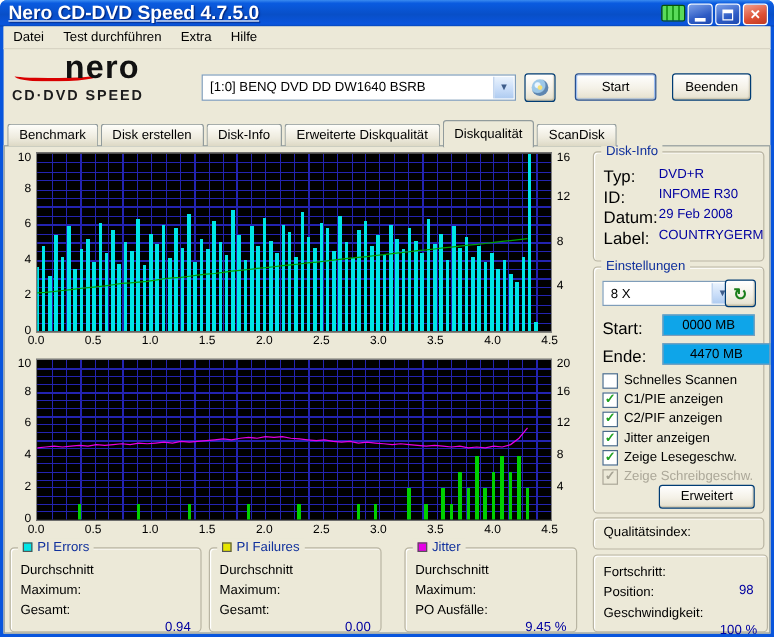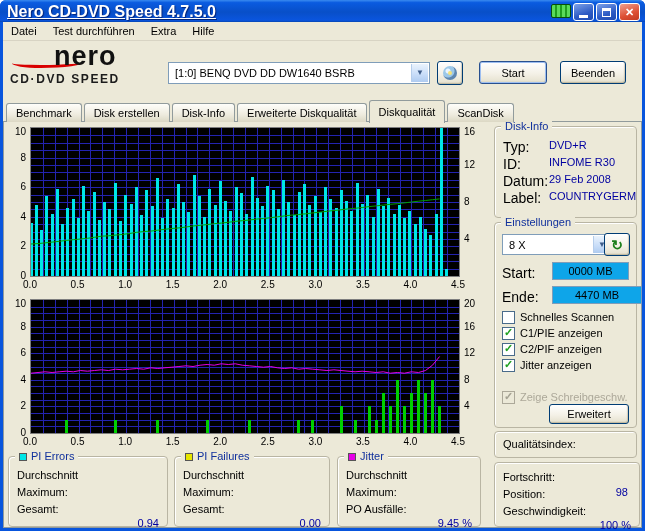--- a/index.html
+++ b/index.html
@@ -458,20 +458,24 @@
     <span class="cbl">C1/PIE anzeigen</span>
   </div>
   <div class="cbrow checked" style="top:342px;z-index:3">
     <span class="cb"></span>
     <span class="cbl">C2/PIF anzeigen</span>
   </div>
   <div class="cbrow checked" style="top:358px;z-index:3">
     <span class="cb"></span>
     <span class="cbl">Jitter anzeigen</span>
   </div>
+  <div class="cbrow checked" style="top:374px;z-index:3">
+    <span class="cb"></span>
+    <span class="cbl">Zeige Lesegeschw.</span>
+  </div>
   <div class="cbrow checked disabled" style="top:390px;z-index:3">
     <span class="cb"></span>
     <span class="cbl">Zeige Schreibgeschw.</span>
   </div>
 
   <div class="btn" style="left:549px;top:404px;width:80px;height:20px;z-index:3">Erweitert</div>
 
   <div class="grp" style="left:494px;top:431px;width:143px;height:27px">
     <div class="srow" style="top:6px">
       <span class="sl">Qualitätsindex:</span>
@@ -488,21 +492,21 @@
     <div class="srow" style="top:29px">
         <span class="sl">Maximum:</span>
         <span class="sv">8</span>
       </div>
     <div class="srow" style="top:46px">
         <span class="sl">Gesamt:</span>
         <span class="sv">16839</span>
       </div>
   </div>
 
-  <div class="grp" style="left:174px;top:456px;width:156px;height:71px">
+  <div class="grp" style="left:174px;top:456px;width:144px;height:71px">
     <span class="cap"><span class="sq" style="background: rgb(230, 230, 0);"></span><span>PI Failures</span></span>
     <div class="srow" style="top:12px">
         <span class="sl">Durchschnitt</span>
         <span class="sv">0.00</span>
       </div>
     <div class="srow" style="top:29px">
         <span class="sl">Maximum:</span>
         <span class="sv">4</span>
       </div>
     <div class="srow" style="top:46px">

